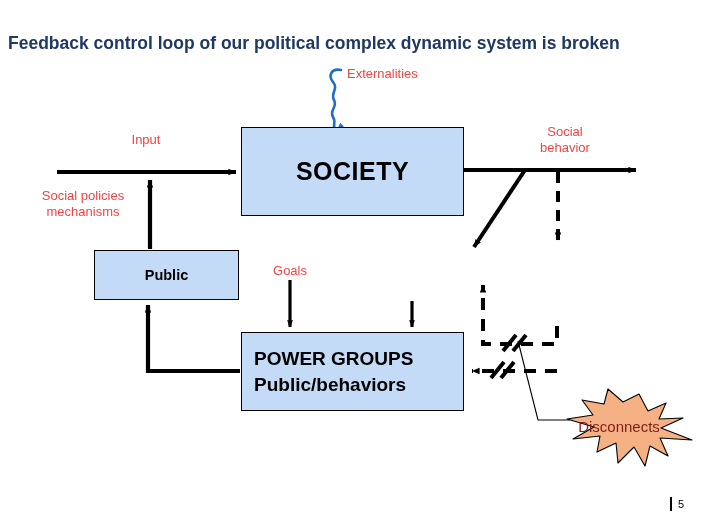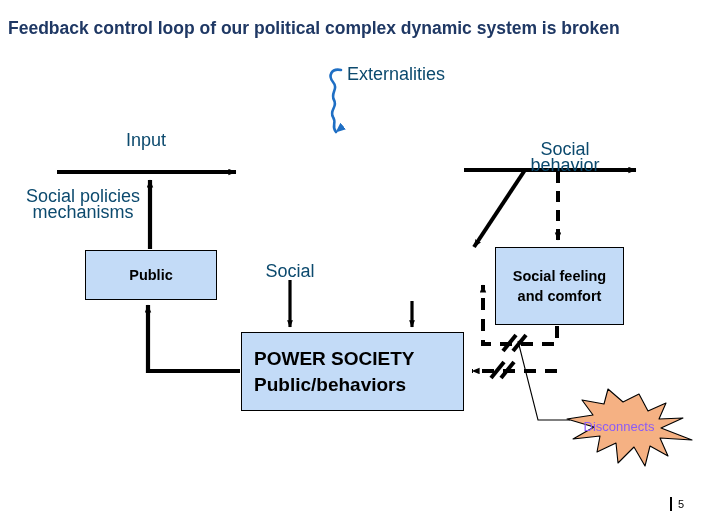--- a/index.html
+++ b/index.html
@@ -11,21 +11,21 @@
     position:relative;
   }
   #slide{
     position:absolute;left:0;top:0;width:706px;height:529px;
     background:#ffffff;
   }
 
   
   #title{
     position:absolute;
-    left:8px; top:17px; width:650px;
+    left:8px; top:32px; width:650px;
     font-size:17.5px;
     font-weight:bold;
     line-height:22px;
     color:#1f3864;
     letter-spacing:0px;
   }
 
   
   #canvas{
     position:absolute;left:0;top:0;width:706px;height:529px;
@@ -42,55 +42,55 @@
     justify-content:center;
     text-align:center;
     color:#000000;
   }
   .box .inner{width:100%;}
   #box-society{
     left:241px; top:127px; width:223px; height:89px;
     font-size:25px; font-weight:bold; letter-spacing:0.5px;
   }
   #box-public-policies{
-    left:85px; top:250px; width:132px; height:50px;
+    left:94px; top:250px; width:145px; height:50px;
     font-size:14.5px; font-weight:bold; line-height:19px;
   }
   #box-oligarchies{
     left:353px; top:255px; width:118px; height:45px;
     font-size:14.5px; font-weight:bold;
   }
   #box-social-feeling{
     left:495px; top:247px; width:129px; height:78px;
     font-size:14.5px; font-weight:bold; line-height:20px;
   }
   #box-power-groups{
     left:241px; top:332px; width:223px; height:79px;
     font-size:19px; font-weight:bold; line-height:26px;
     justify-content:flex-start;
   }
   #box-power-groups .inner{padding-left:12px;text-align:left;}
 
   
   .label{
     position:absolute;
-    color:#0c4a6e;
-    font-size:18px;
+    color:#ef4444;
+    font-size:13px;
     line-height:16px;
     text-align:center;
     white-space:nowrap;
   }
   #lbl-externalities{ left:347px; top:66px; text-align:left;}
   #lbl-input{ left:110px; top:132px; width:72px;}
   #lbl-social-control{ left:22px; top:188px; width:122px; white-space:normal;}
   #lbl-goals{ left:255px; top:263px; width:70px;}
-  #lbl-social-behavior{ left:528px; top:141px; width:74px; white-space:normal;}
+  #lbl-social-behavior{ left:528px; top:124px; width:74px; white-space:normal;}
   #lbl-disconnects{
     left:566px; top:419px; width:106px;
-    font-size:13px; color:#8b5cf6;
+    font-size:15px; color:#7f1d1d;
   }
 
   
   #pagenum{
     position:absolute; right:22px; bottom:18px;
     font-size:11px; color:#000000;
     display:flex; align-items:center; gap:6px;
   }
   #pagenum .bar{
     display:inline-block;width:2px;height:14px;background:#000;
@@ -176,49 +176,46 @@
     </g>
 
     <g>
       <polygon points="639,394 648,411 666,403 659,419 683,418 661,428 692,440
                        660,438 668,456 650,446 645,466 634,447 618,463 616,443
                        597,452 600,436 573,439 594,427 567,419 593,415 582,400
                        604,404 608,389 623,402" fill="#f5b183" stroke="#000000" stroke-width="1.1" stroke-linejoin="round"></polygon>
     </g>
   </svg>
 
+  <div class="box" id="box-society">
+    <div class="inner">SOCIETY</div>
+  </div>
 
   <div class="box" id="box-public-policies">
     <div class="inner">
       <div>Public</div>
     </div>
   </div>
 
 
-  <div class="box" id="box-social-feeling">
-    <div class="inner">
-      <div>Social feeling</div>
-      <div>and comfort</div>
-    </div>
-  </div>
 
   <div class="box" id="box-power-groups">
     <div class="inner">
-      <div>POWER SOCIETY</div>
+      <div>POWER GROUPS</div>
       <div>Public/behaviors</div>
     </div>
   </div>
 
   <div class="label" id="lbl-externalities">Externalities</div>
 
   <div class="label" id="lbl-input">Input</div>
 
   <div class="label" id="lbl-social-control">Social policies mechanisms</div>
 
-  <div class="label" id="lbl-goals">Social</div>
+  <div class="label" id="lbl-goals">Goals</div>
 
   <div class="label" id="lbl-social-behavior">Social behavior</div>
 
   <div class="label" id="lbl-disconnects">Disconnects</div>
 
   <div id="pagenum">
     <span class="bar"></span>
     <span>5</span>
   </div>
 

